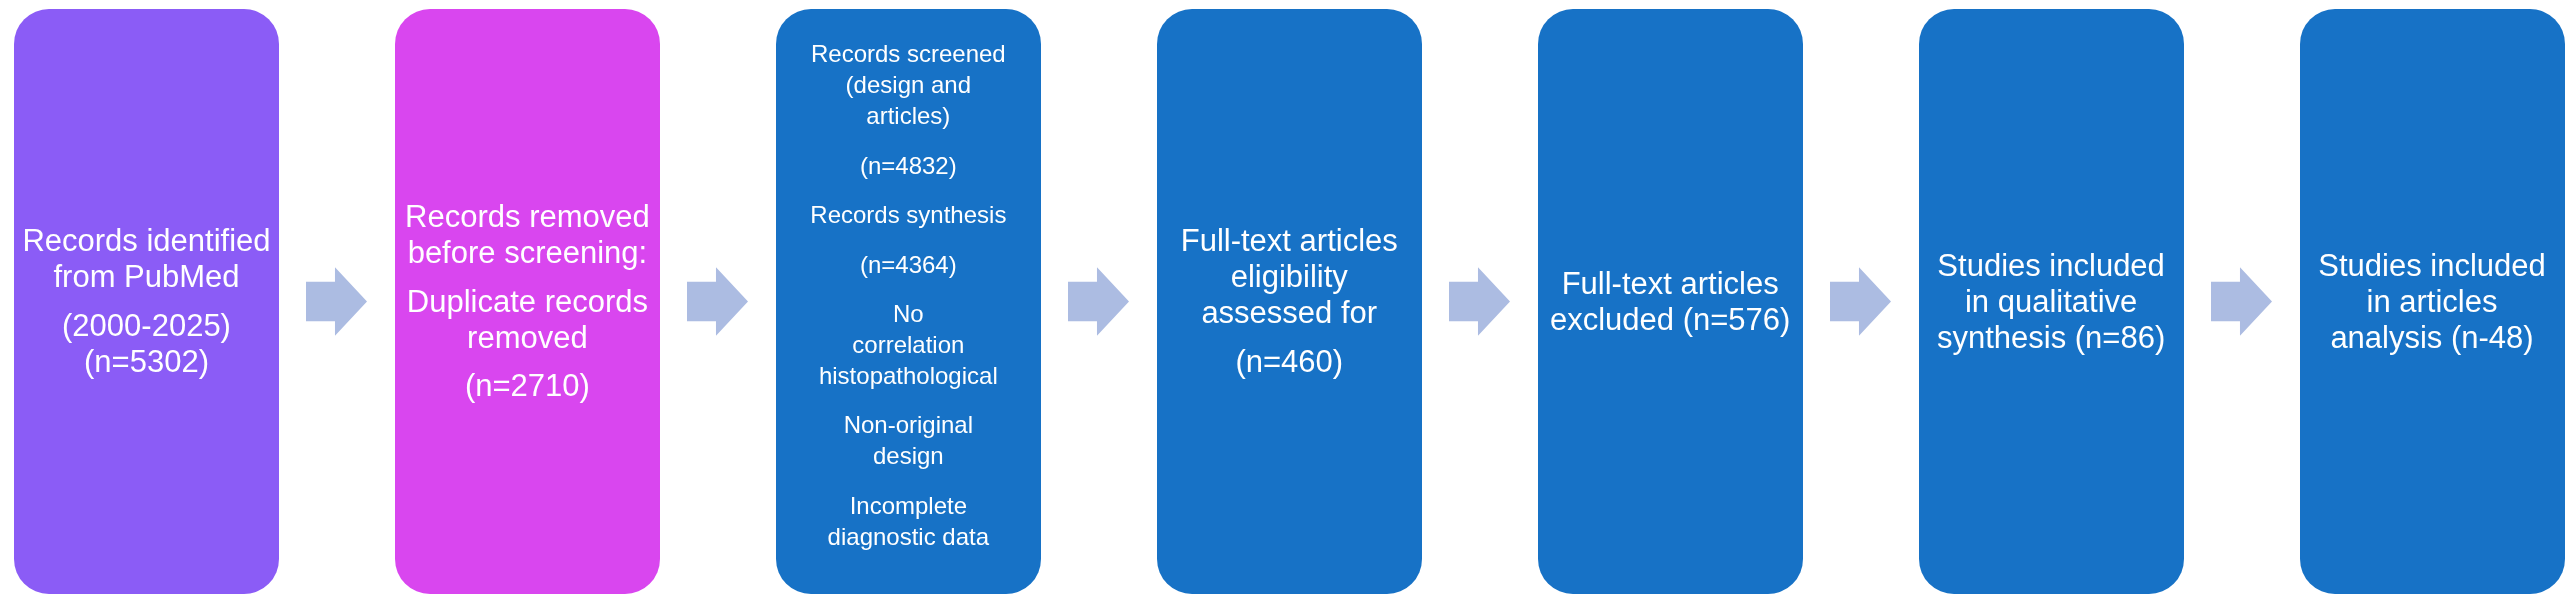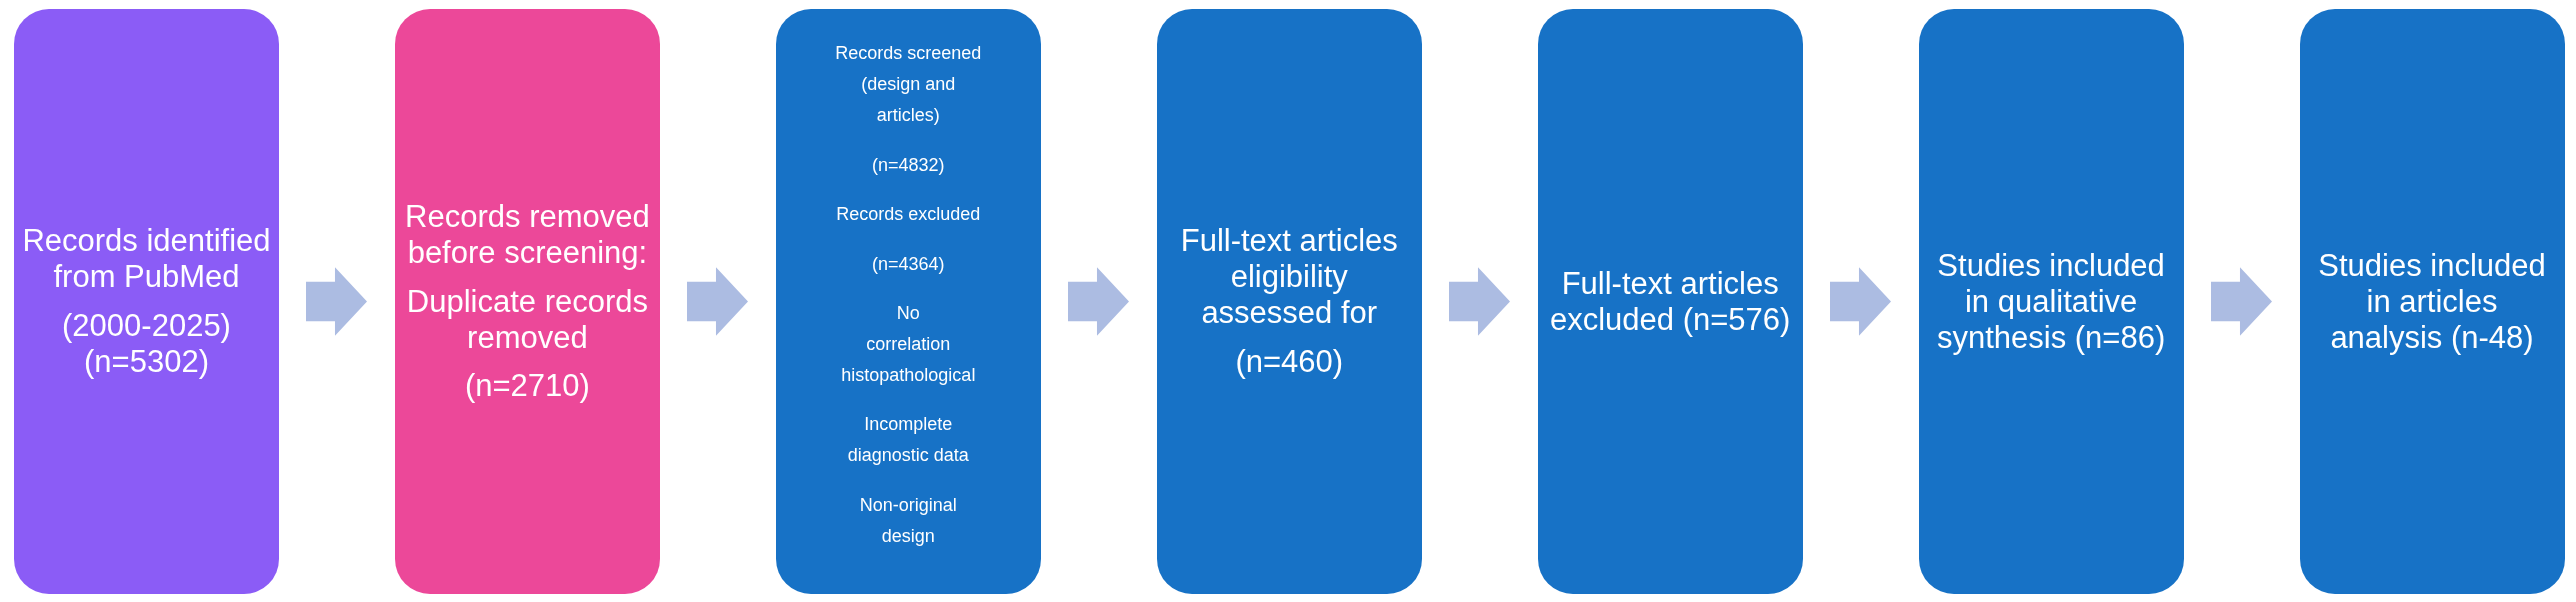--- a/index.html
+++ b/index.html
@@ -40,21 +40,21 @@
   .box p {
     margin: 6.1px 0;
   }
   .box .line {
     display: block;
     white-space: nowrap;
   }
   
   .box.dense {
     justify-content: flex-start;
-    font-size: 18px;
+    font-size: 24px;
     line-height: 31px;
     padding-top: 20px;
   }
   .box.dense p {
     margin: 9.2px 0;
   }
   .arrow-cell {
     flex: 1 1 0;
     display: flex;
     align-items: center;
@@ -77,21 +77,21 @@
       <p>
         <span class="line">(2000-2025)</span>
         <span class="line">(n=5302)</span>
       </p>
     </div>
     <div class="arrow-cell">
       <svg width="61" height="69" viewBox="0 0 80 90">
         <path d="M0 19 H38 V0 L80 45 L38 90 V71 H0 Z" fill="#ACBCE2"></path>
       </svg>
     </div>
-    <div class="box" style="background: #ec4899; color: rgb(255, 255, 255);">
+    <div class="box" style="background: #d946ef; color: rgb(255, 255, 255);">
       <p>
         <span class="line">Records removed</span>
         <span class="line">before screening:</span>
       </p>
       <p>
         <span class="line">Duplicate records</span>
         <span class="line">removed</span>
       </p>
       <p>
         <span class="line">(n=2710)</span>
@@ -105,37 +105,37 @@
     <div class="box dense" style="background: rgb(23, 114, 198); color: rgb(255, 255, 255);">
       <p>
         <span class="line">Records screened</span>
         <span class="line">(design and</span>
         <span class="line">articles)</span>
       </p>
       <p>
         <span class="line">(n=4832)</span>
       </p>
       <p>
-        <span class="line">Records excluded</span>
+        <span class="line">Records synthesis</span>
       </p>
       <p>
         <span class="line">(n=4364)</span>
       </p>
       <p>
         <span class="line">No</span>
         <span class="line">correlation</span>
         <span class="line">histopathological</span>
       </p>
       <p>
+        <span class="line">Non-original</span>
+        <span class="line">design</span>
+      </p>
+      <p>
         <span class="line">Incomplete</span>
         <span class="line">diagnostic data</span>
-      </p>
-      <p>
-        <span class="line">Non-original</span>
-        <span class="line">design</span>
       </p>
     </div>
     <div class="arrow-cell">
       <svg width="61" height="69" viewBox="0 0 80 90">
         <path d="M0 19 H38 V0 L80 45 L38 90 V71 H0 Z" fill="#ACBCE2"></path>
       </svg>
     </div>
     <div class="box" style="background: rgb(23, 114, 198); color: rgb(255, 255, 255);">
       <p>
         <span class="line">Full-text articles</span>

